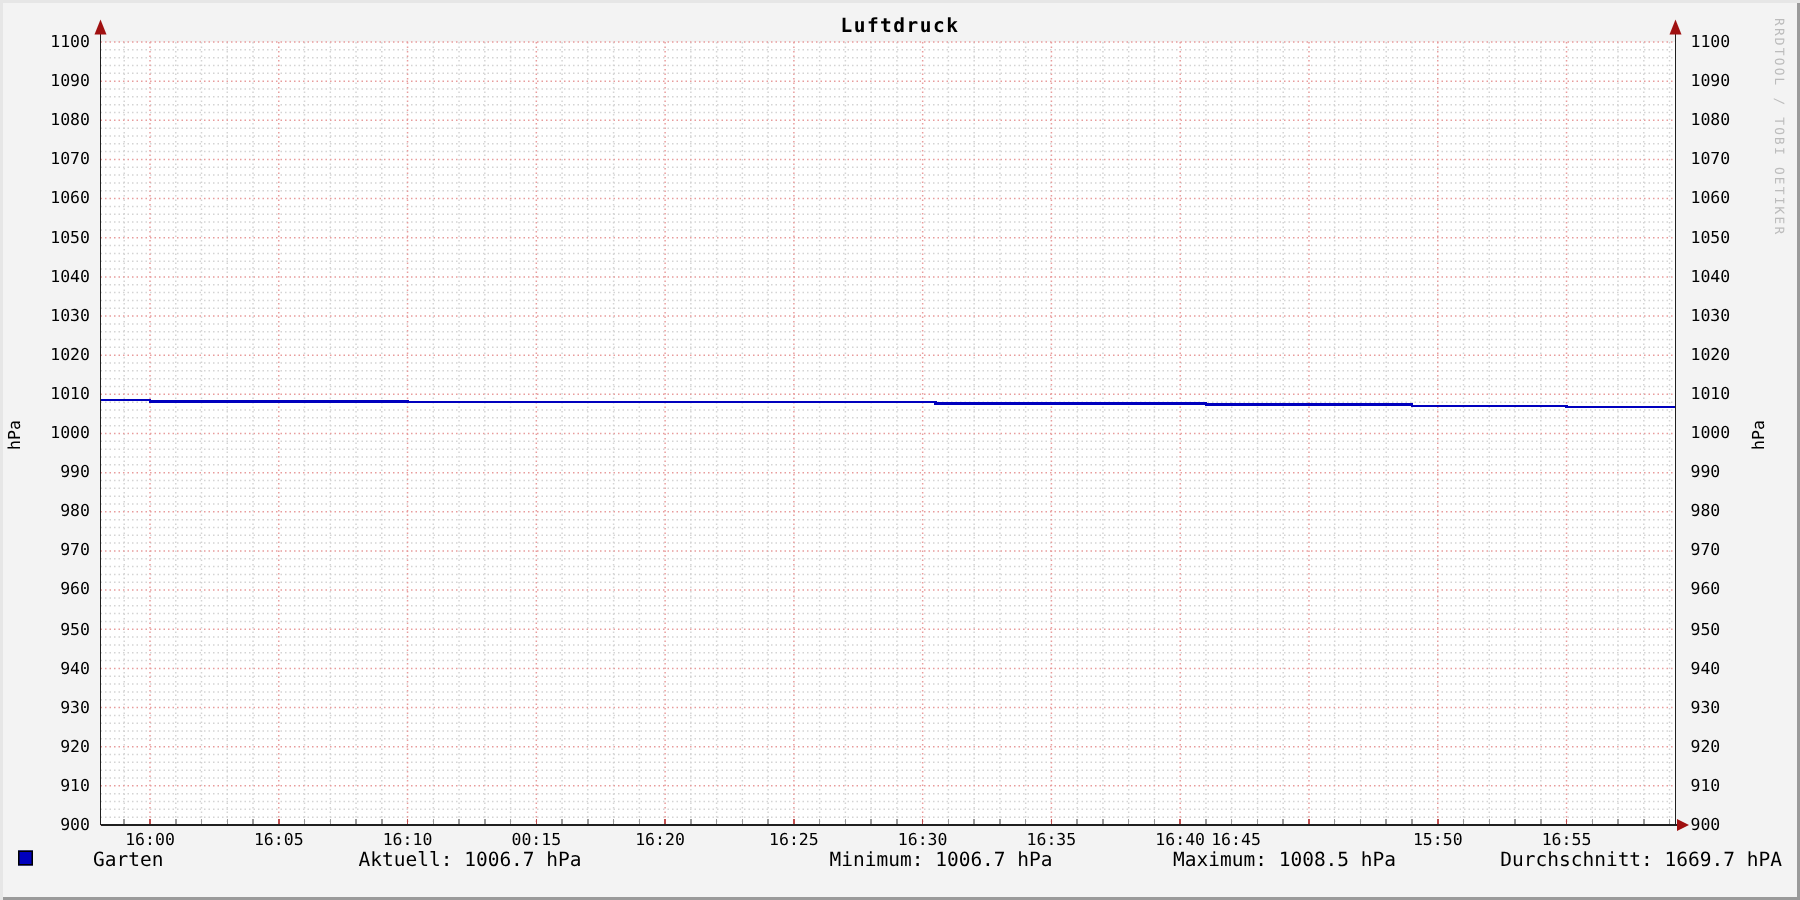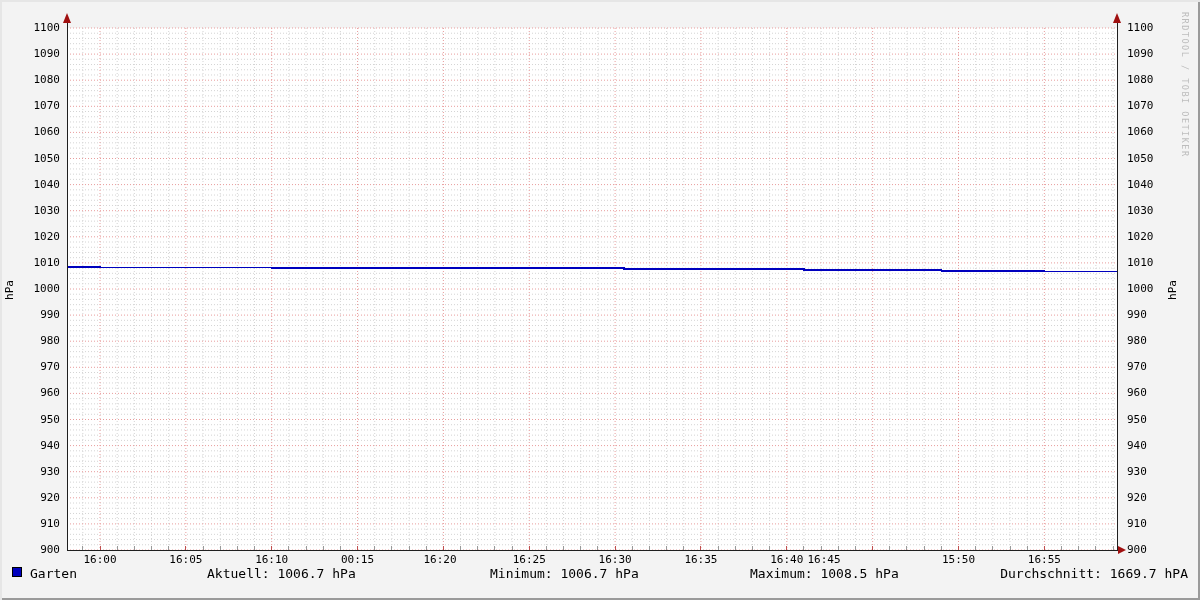--- a/index.html
+++ b/index.html
@@ -22,39 +22,40 @@
   .ylabel.right{left:1153px;top:283px;}
   .ytick,.xtick{position:absolute;font-size:11px;line-height:12px;}
   .ytick.lft{left:0;width:60px;text-align:right;}
   .ytick.rgt{left:1127px;width:60px;text-align:left;}
   .xtick{width:50px;text-align:center;top:554px;}
   .legend{position:absolute;left:0;top:0;width:100%;height:0;font-size:13px;}
   .swatch{
     position:absolute;left:12px;top:567px;width:10px;height:10px;
     box-sizing:border-box;border:1px solid #000;
   }
-  .lg{position:absolute;top:566px;white-space:pre;}
+  .lg{position:absolute;top:566px;white-space:pre;margin-left:32px;}
   .lg.name{left:30px;}
   .lg.aktuell{left:207px;}
-  .lg.minimum{left:474px;padding-left:16px;}
+  .lg.minimum{left:505px;padding-left:16px;}
   .lg.maximum{left:750px;}
   .lg.durchschnitt{right:12px;}
   .footer{
     position:absolute;left:0;right:0;top:580px;text-align:center;
     font-size:9.5px;color:#9a9a9a;letter-spacing:0.5px;
   }
   .watermark{
     position:absolute;left:1180px;top:12px;
     writing-mode:vertical-rl;font-size:8.5px;letter-spacing:1.5px;color:#bcbcbc;
   }
 </style>
 </head>
 <body>
 
 <div class="frame">
+  <div class="title">Luftdruck</div>
 
   <svg id="plot" width="1200" height="600">
       <rect x="67" y="28" width="1050" height="522" fill="#ffffff"></rect>
       <line x1="67" y1="544.78" x2="1117" y2="544.78" stroke="#d4d4d4" stroke-width="1" stroke-dasharray="1 2"></line>
       <line x1="67" y1="539.56" x2="1117" y2="539.56" stroke="#d4d4d4" stroke-width="1" stroke-dasharray="1 2"></line>
       <line x1="67" y1="534.34" x2="1117" y2="534.34" stroke="#d4d4d4" stroke-width="1" stroke-dasharray="1 2"></line>
       <line x1="67" y1="529.12" x2="1117" y2="529.12" stroke="#d4d4d4" stroke-width="1" stroke-dasharray="1 2"></line>
       <line x1="67" y1="518.68" x2="1117" y2="518.68" stroke="#d4d4d4" stroke-width="1" stroke-dasharray="1 2"></line>
       <line x1="67" y1="513.46" x2="1117" y2="513.46" stroke="#d4d4d4" stroke-width="1" stroke-dasharray="1 2"></line>
       <line x1="67" y1="508.24" x2="1117" y2="508.24" stroke="#d4d4d4" stroke-width="1" stroke-dasharray="1 2"></line>

